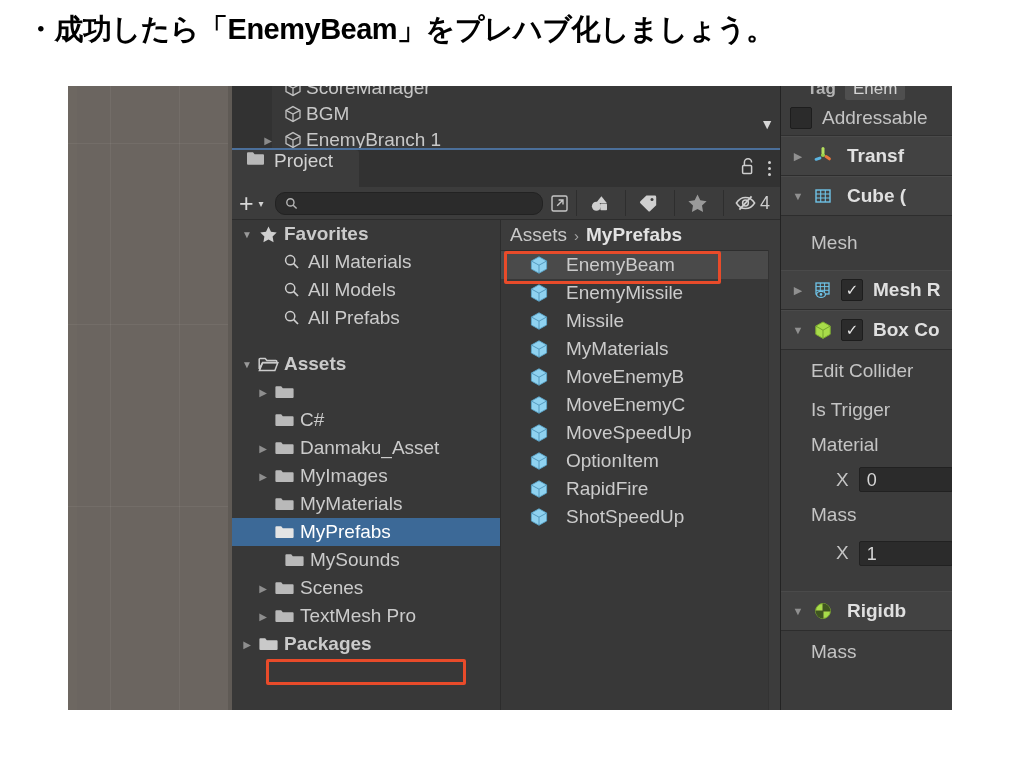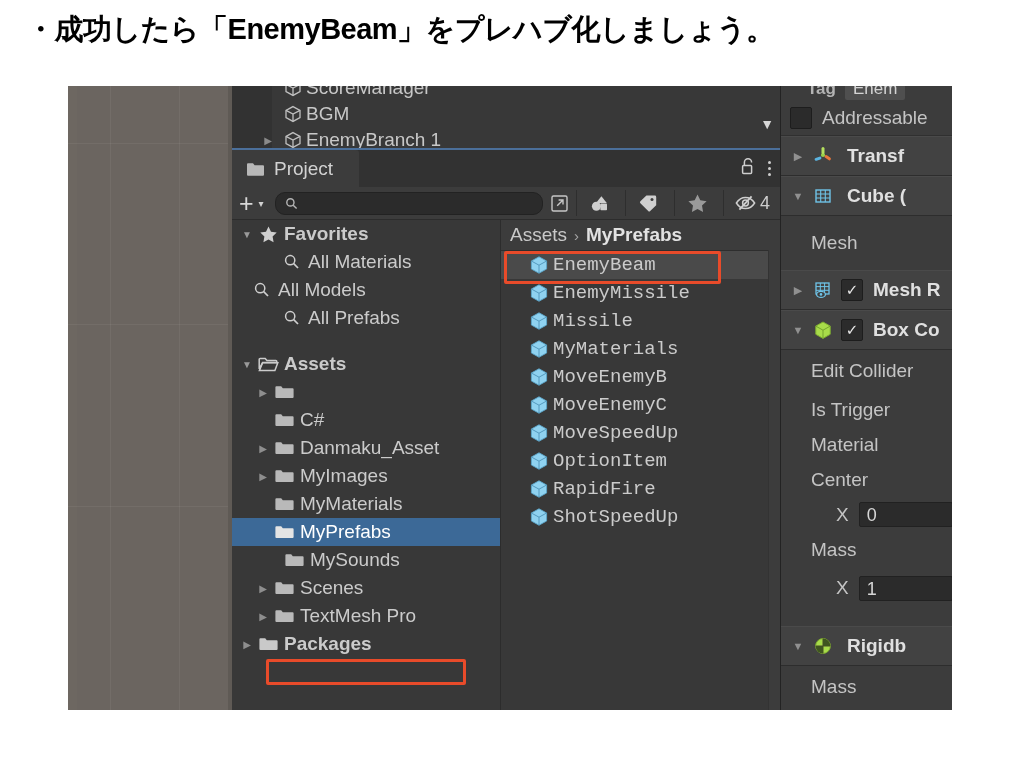--- a/index.html
+++ b/index.html
@@ -168,21 +168,21 @@
   }
   .proj-tabbar{
     position:relative;
     height:37px;
     background:#323232;
     display:flex;align-items:center;
   }
   .proj-tab{
     height:37px;
     background:#3c3c3c;
-    display:flex;align-items:center;
+    display:flex;
     padding:0 26px 0 14px;
     color:#d2d2d2;font-size:19px;
     border-top-right-radius:3px;
   }
   .proj-tab .folder-ico{margin-right:9px;display:flex;}
   .tabbar-right{
     position:absolute;right:9px;top:0;height:37px;
     display:flex;align-items:center;gap:11px;
   }
   .kebab{
@@ -271,21 +271,21 @@
   .list-breadcrumb .sep{margin:0 7px;color:#a5a5a5;font-size:15px;}
   .list-breadcrumb .cur{font-weight:bold;color:#e2e2e2;}
   .asset-row{
     height:28px;
     display:flex;align-items:center;
     color:#cbcbcb;font-size:19px;white-space:nowrap;
     padding-left:25px;
   }
   .asset-row.selected{background:#4a4a4a;}
   .asset-row .ic{width:26px;display:flex;align-items:center;justify-content:center;flex:0 0 auto;}
-  .asset-row .tx{margin-left:1px;font-family:Liberation Mono, monospace;}
+  .asset-row .tx{margin-left:14px;}
   .list-scrollbar{
     position:absolute;right:0;top:30px;bottom:0;width:11px;background:#3c3c3c;
     border-left:1px solid #333;
   }
 
   
   .redbox{
     position:absolute;
     border:3px solid #e84b2a;
     border-radius:2px;
@@ -416,23 +416,20 @@
     </div>
 
     <div class="insp-row plain" style="height:42px">
       <span class="insp-label">Edit Collider</span>
     </div>
     <div class="insp-row plain" style="height:35px">
       <span class="insp-label">Is Trigger</span>
     </div>
     <div class="insp-row plain" style="height:35px">
       <span class="insp-label">Material</span>
-    </div>
-    <div class="insp-row plain" style="height:35px">
-      <span class="insp-label">Center</span>
     </div>
     <div class="insp-row plain" style="height:35px">
       <span class="insp-sublabel">X</span>
       <span class="insp-field">0</span>
     </div>
     <div class="insp-row plain" style="height:35px">
       <span class="insp-label">Mass</span>
     </div>
     <div class="insp-row plain" style="height:42px">
       <span class="insp-sublabel">X</span>
@@ -552,21 +549,21 @@
           <span class="tw"></span>
           <span class="ic">
             <svg width="18" height="18" viewBox="0 0 18 18">
                 <circle cx="7.2" cy="7.2" r="4.6" fill="none" stroke="#cfcfcf" stroke-width="1.5"></circle>
                 <path d="M10.7 10.7 15 15" stroke="#cfcfcf" stroke-width="1.7"></path>
               </svg>
           </span>
           <span class="tx">All Materials</span>
         </div>
 
-        <div class="tree-row" style="">
+        <div class="tree-row" style="padding-left:30px">
           <span class="tw"></span>
           <span class="ic">
             <svg width="18" height="18" viewBox="0 0 18 18">
                 <circle cx="7.2" cy="7.2" r="4.6" fill="none" stroke="#cfcfcf" stroke-width="1.5"></circle>
                 <path d="M10.7 10.7 15 15" stroke="#cfcfcf" stroke-width="1.7"></path>
               </svg>
           </span>
           <span class="tx">All Models</span>
         </div>
 

